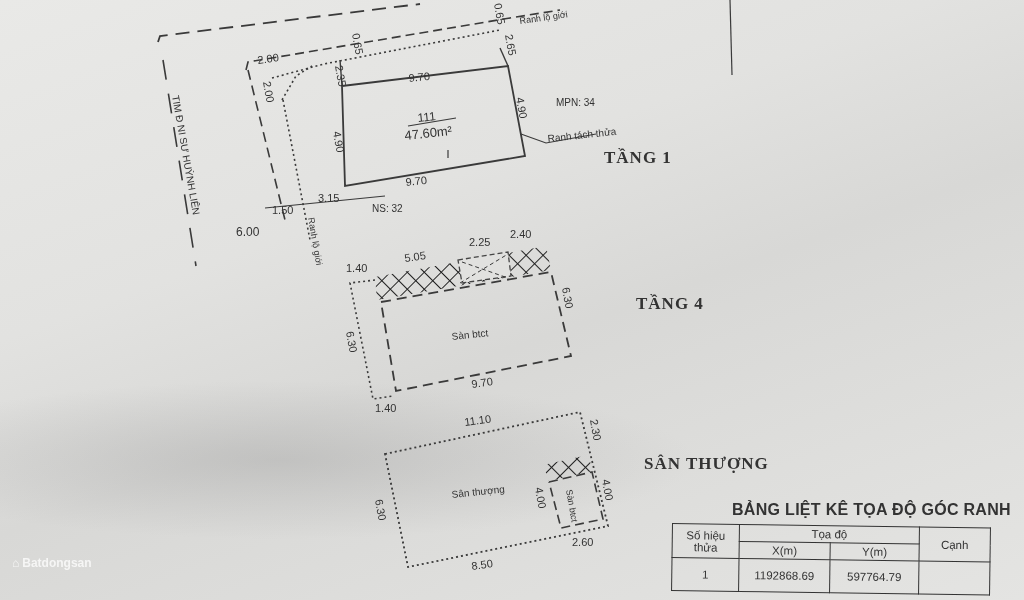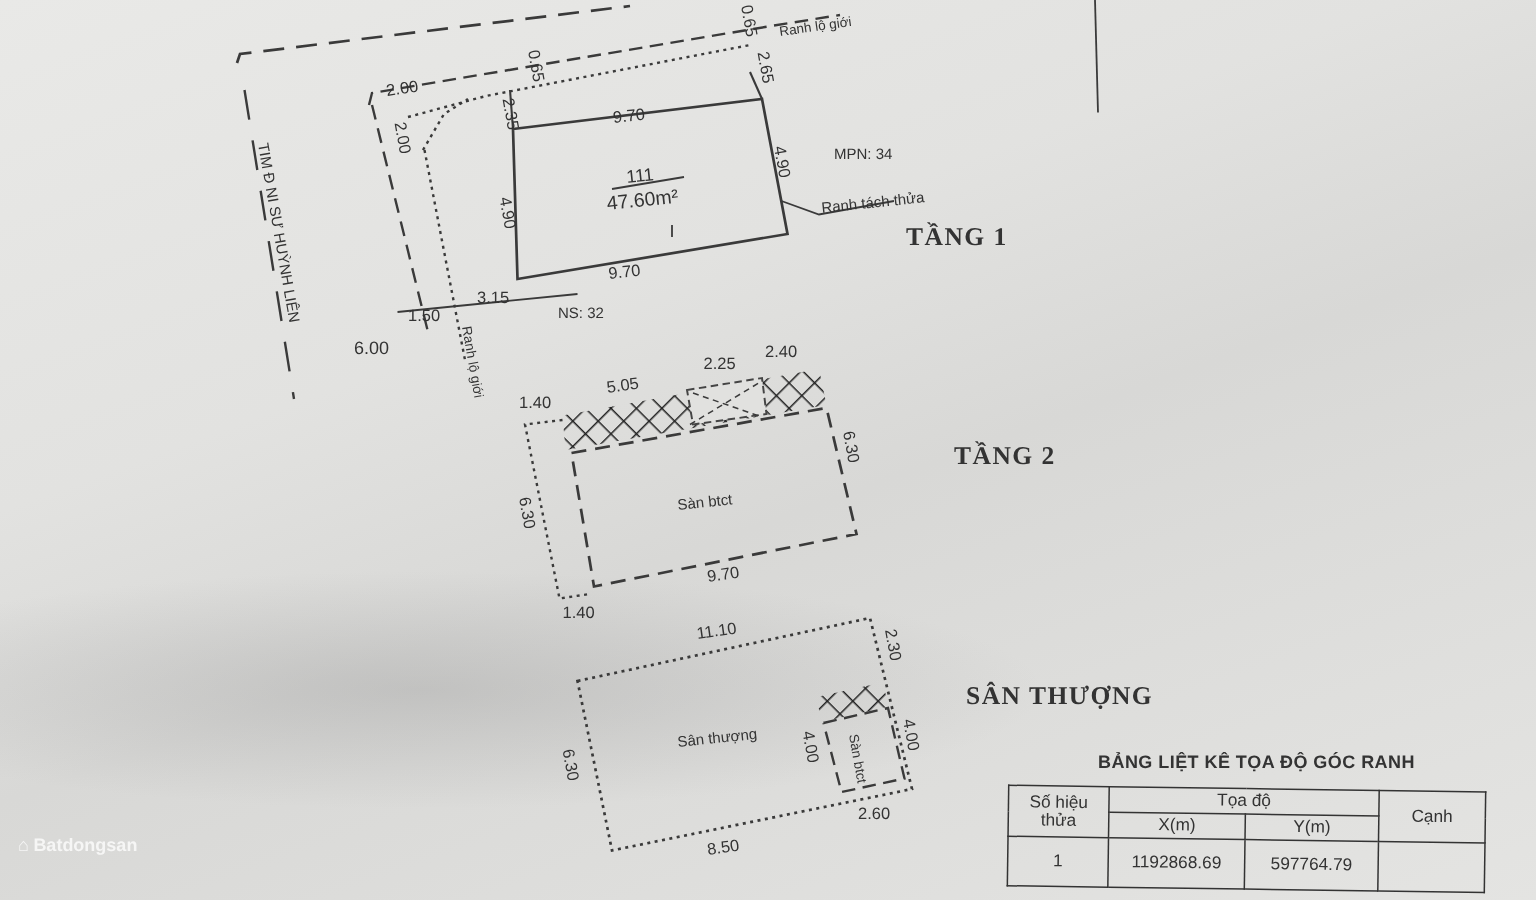--- a/index.html
+++ b/index.html
@@ -6,21 +6,21 @@
   body{width:1024px;height:600px;overflow:hidden;position:relative;
     background:linear-gradient(160deg,#e9e9e7 0%,#e2e2e0 35%,#d8d8d6 55%,#dcdcda 70%,#e4e4e2 100%);
     font-family:"Liberation Sans",sans-serif;color:#2a2a2a;}
   .shade{position:absolute;left:0;top:380px;width:700px;height:160px;
     background:radial-gradient(ellipse at 40% 50%,rgba(150,150,150,.35),rgba(150,150,150,0) 70%);}
   svg{position:absolute;left:0;top:0;}
   svg text{font-family:"Liberation Sans",sans-serif;fill:#333;}
   .lbl{position:absolute;font-family:Liberation Serif, serif;color:#2e2e2e;white-space:nowrap;}
   .floor{font-weight:bold;font-size:17px;letter-spacing:1px;color:#333;}
   .table{position:absolute;left:672px;top:495px;width:352px;height:105px;}
-  .tcap{position:absolute;left:60px;top:6px;font-size:12px;font-weight:bold;color:#333;letter-spacing:.3px;}
+  .tcap{position:absolute;left:60px;top:6px;font-size:16px;font-weight:bold;color:#333;letter-spacing:.3px;}
   table.coord{position:absolute;left:0;top:28px;border-collapse:collapse;font-size:11.5px;color:#333;transform:rotate(0.8deg);transform-origin:left top;}
   table.coord td{border:1.6px solid #333;text-align:center;padding:2px 4px;}
   .wm{position:absolute;left:12px;top:556px;color:rgba(255,255,255,.75);font-size:12px;font-weight:bold;display:flex;align-items:center;gap:3px;}
 </style>
 </head>
 <body>
 
 <div class="shade"></div>
 
 <svg width="1024" height="600" viewBox="0 0 1024 600">
@@ -99,21 +99,21 @@
     <text x="472" y="570" transform="rotate(-8 472 570)">8.50</text>
     <text x="535" y="488" transform="rotate(80 535 488)">4.00</text>
     <text x="602" y="480" transform="rotate(80 602 480)">4.00</text>
     <text x="572" y="546">2.60</text>
     <text x="452" y="498" font-size="10" transform="rotate(-6 452 498)">Sân thượng</text>
     <text x="566" y="490" font-size="9" transform="rotate(80 566 490)">Sàn btct</text>
   </g>
 </svg>
 
 <div class="lbl floor" style="left:604px;top:148px;">TẦNG 1</div>
-<div class="lbl floor" style="left:636px;top:294px;">TẦNG 2</div>
+<div class="lbl floor" style="left:636px;top:294px;">TẦNG 4</div>
 <div class="lbl floor" style="left:644px;top:454px;">SÂN THƯỢNG</div>
 
 <div class="table">
   <div class="tcap">BẢNG LIỆT KÊ TỌA ĐỘ GÓC RANH</div>
   <table class="coord">
     <tbody>
         <tr>
       <td rowspan="2" style="width:58px">Số hiệu thửa</td>
       <td colspan="2">Tọa độ</td>
       <td rowspan="2" style="width:62px">Cạnh</td>

